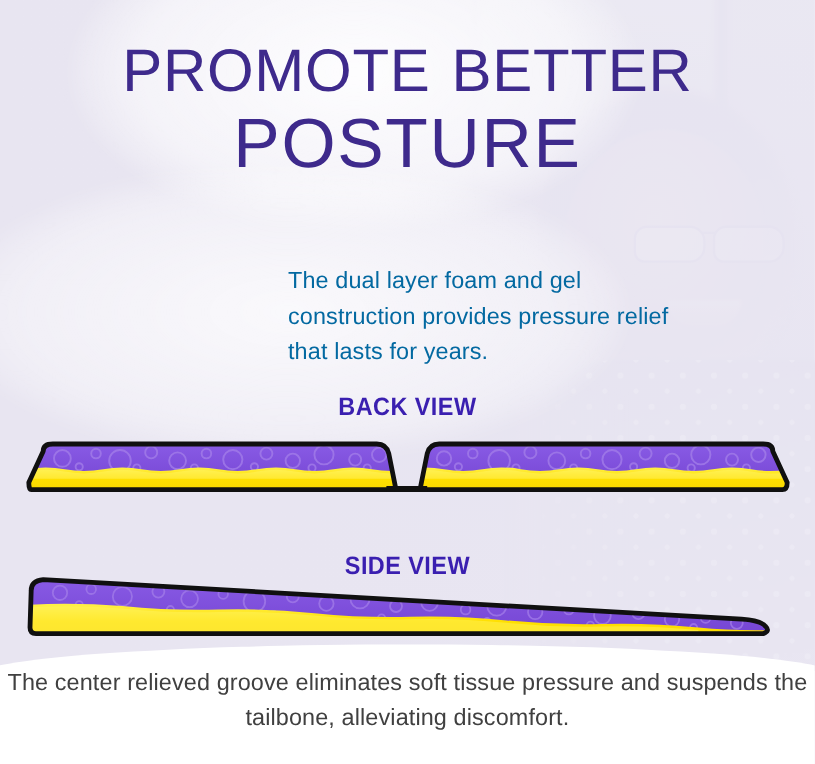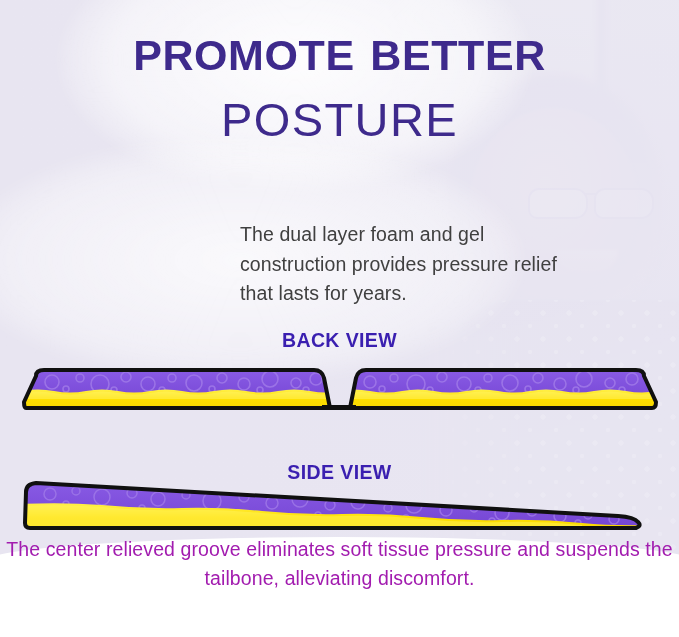--- a/index.html
+++ b/index.html
@@ -151,29 +151,29 @@
     position: absolute;
     left: 0; top: 34px;
     width: 679px;
     text-align: center;
     color: #3e2a8c;
     line-height: 1;
     user-select: none;
   }
   .headline .line1 {
     display: block;
-    font-size: 43px;
-    font-weight: 700;
+    font-size: 50px;
+    font-weight: 400;
     letter-spacing: .6px;
     word-spacing: 3px;
   }
   .headline .line2 {
     display: block;
-    margin-top: 19px;
-    font-size: 47px;
+    margin-top: 7px;
+    font-size: 58px;
     font-weight: 400;
     letter-spacing: 1.4px;
   }
 
   
   .badge {
     position: absolute;
     left: 82px; top: 186px;
     width: 116px; height: 116px;
     border-radius: 50%;
@@ -236,21 +236,21 @@
   .badge .lbl.foam {
     top: 62px;
     color: #151515;
   }
 
   
   .intro {
     position: absolute;
     left: 240px; top: 200px;
     width: 330px;
-    color: #404040;
+    color: #0369a1;
     font-size: 19.5px;
     line-height: 1.52;
     letter-spacing: .1px;
     margin-top: 20px;
   }
 
   
   .view-label {
     position: absolute;
     width: 679px;
@@ -281,24 +281,24 @@
     border-radius: 50% 50% 0 0 / 26px 26px 0 0;
   }
   .bottom-panel-flat {
     position: absolute;
     left: 0; bottom: 0;
     width: 679px; height: 78px;
     background: #ffffff;
   }
   .caption {
     position: absolute;
-    left: 0; bottom: 24px;
+    left: 0; bottom: 4px;
     width: 679px;
     text-align: center;
-    color: #a21caf;
+    color: #404040;
     font-size: 19.5px;
     line-height: 1.5;
     letter-spacing: .1px;
   }
 </style>
 </head>
 <body>
 
 <div id="infographic">
 

